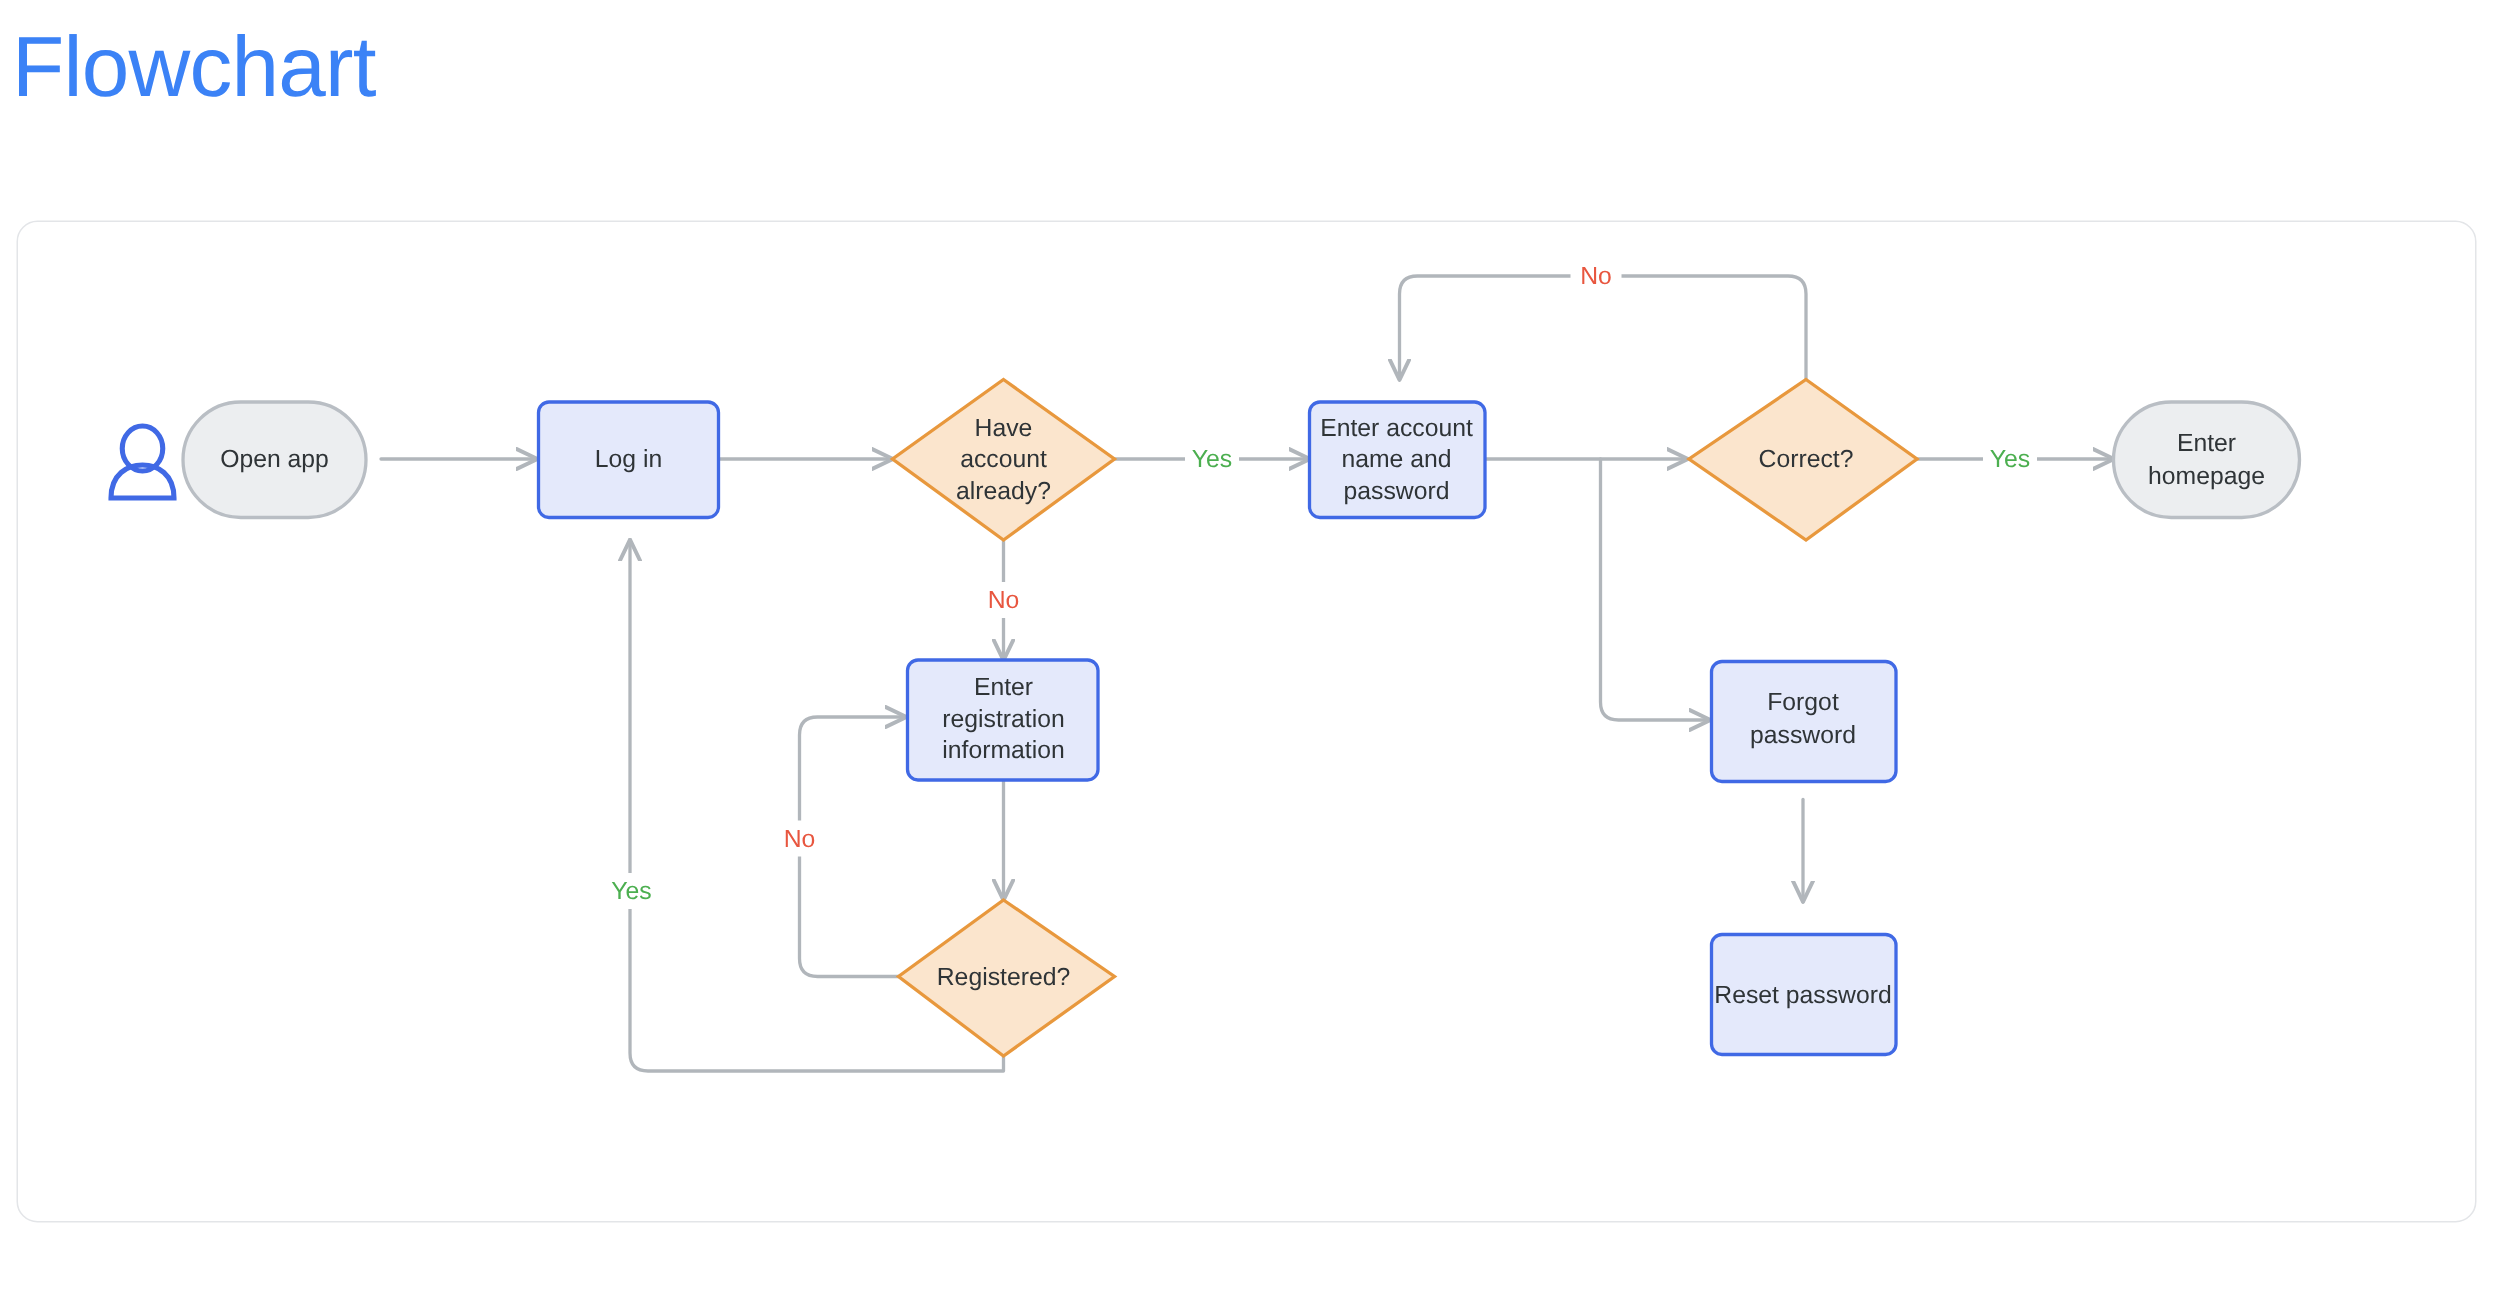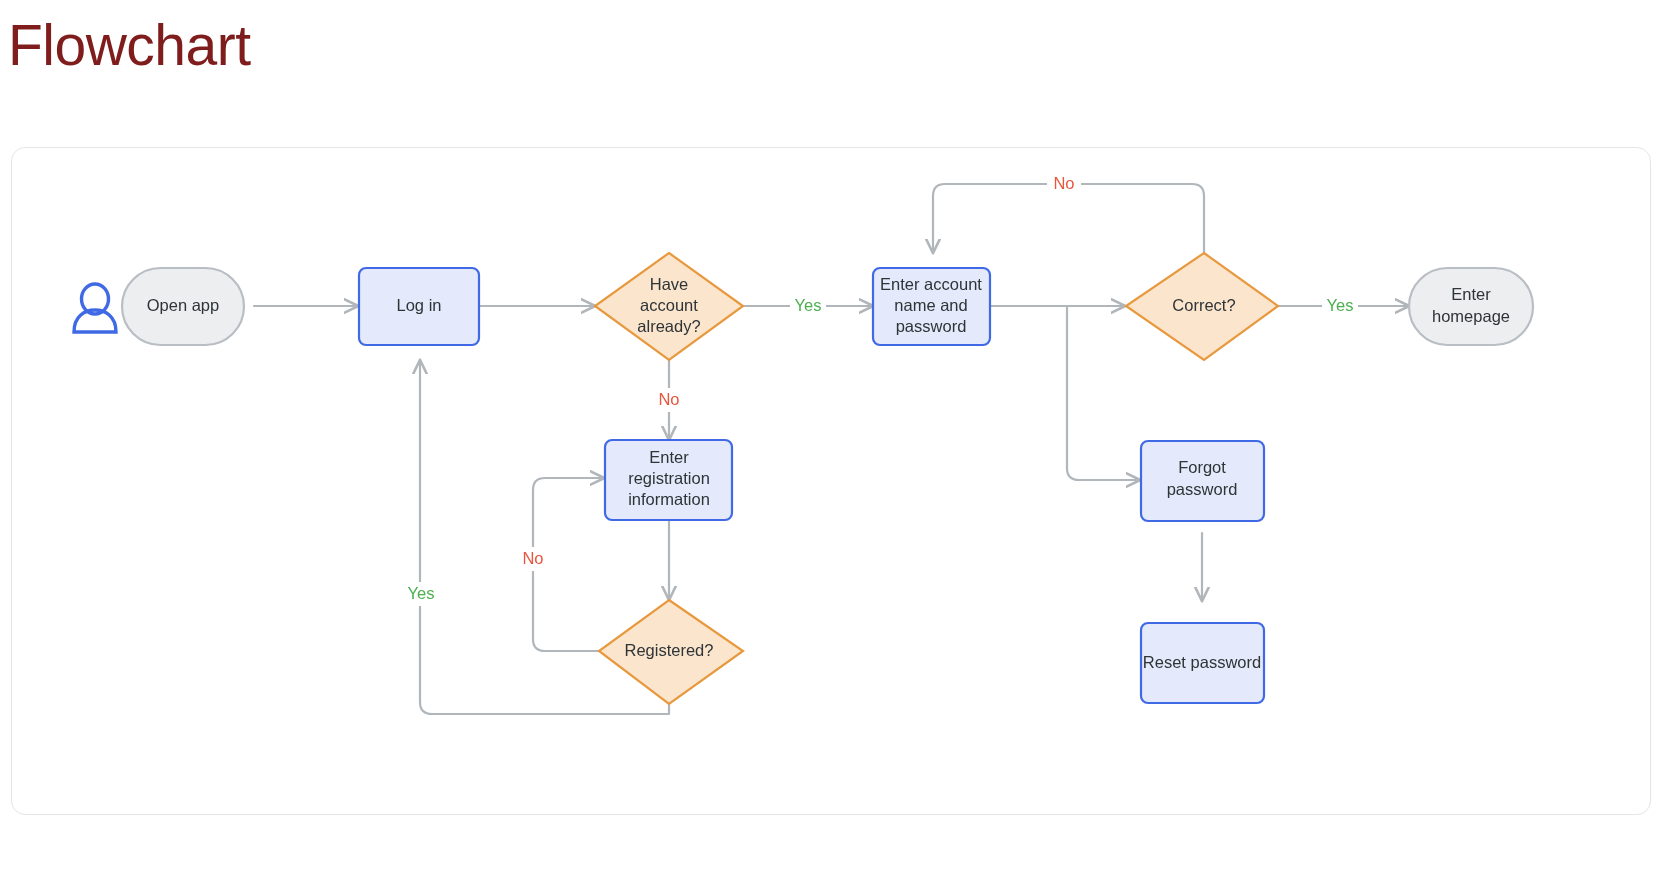--- a/index.html
+++ b/index.html
@@ -15,21 +15,21 @@
     background: #ffffff;
     overflow: hidden;
   }
   #page-title {
     position: absolute;
     left: 8px;
     top: 6px;
     font-size: 57px;
     line-height: 78px;
     font-weight: 400;
-    color: #7f1d1d;
+    color: #3b82f6;
     letter-spacing: -0.5px;
   }
   #flow-card {
     position: absolute;
     left: 11px;
     top: 147px;
     width: 1640px;
     height: 668px;
     box-sizing: border-box;
     border: 1px solid #e3e5e8;

